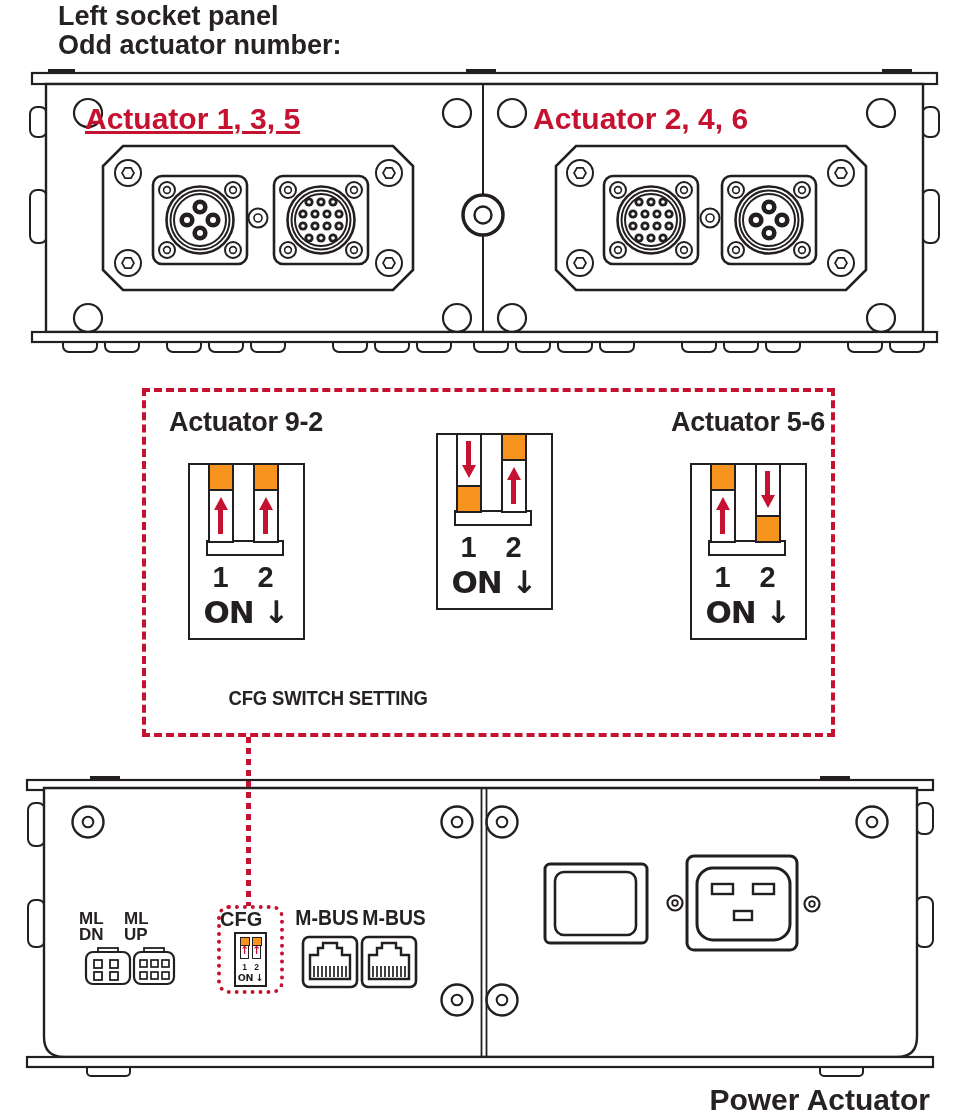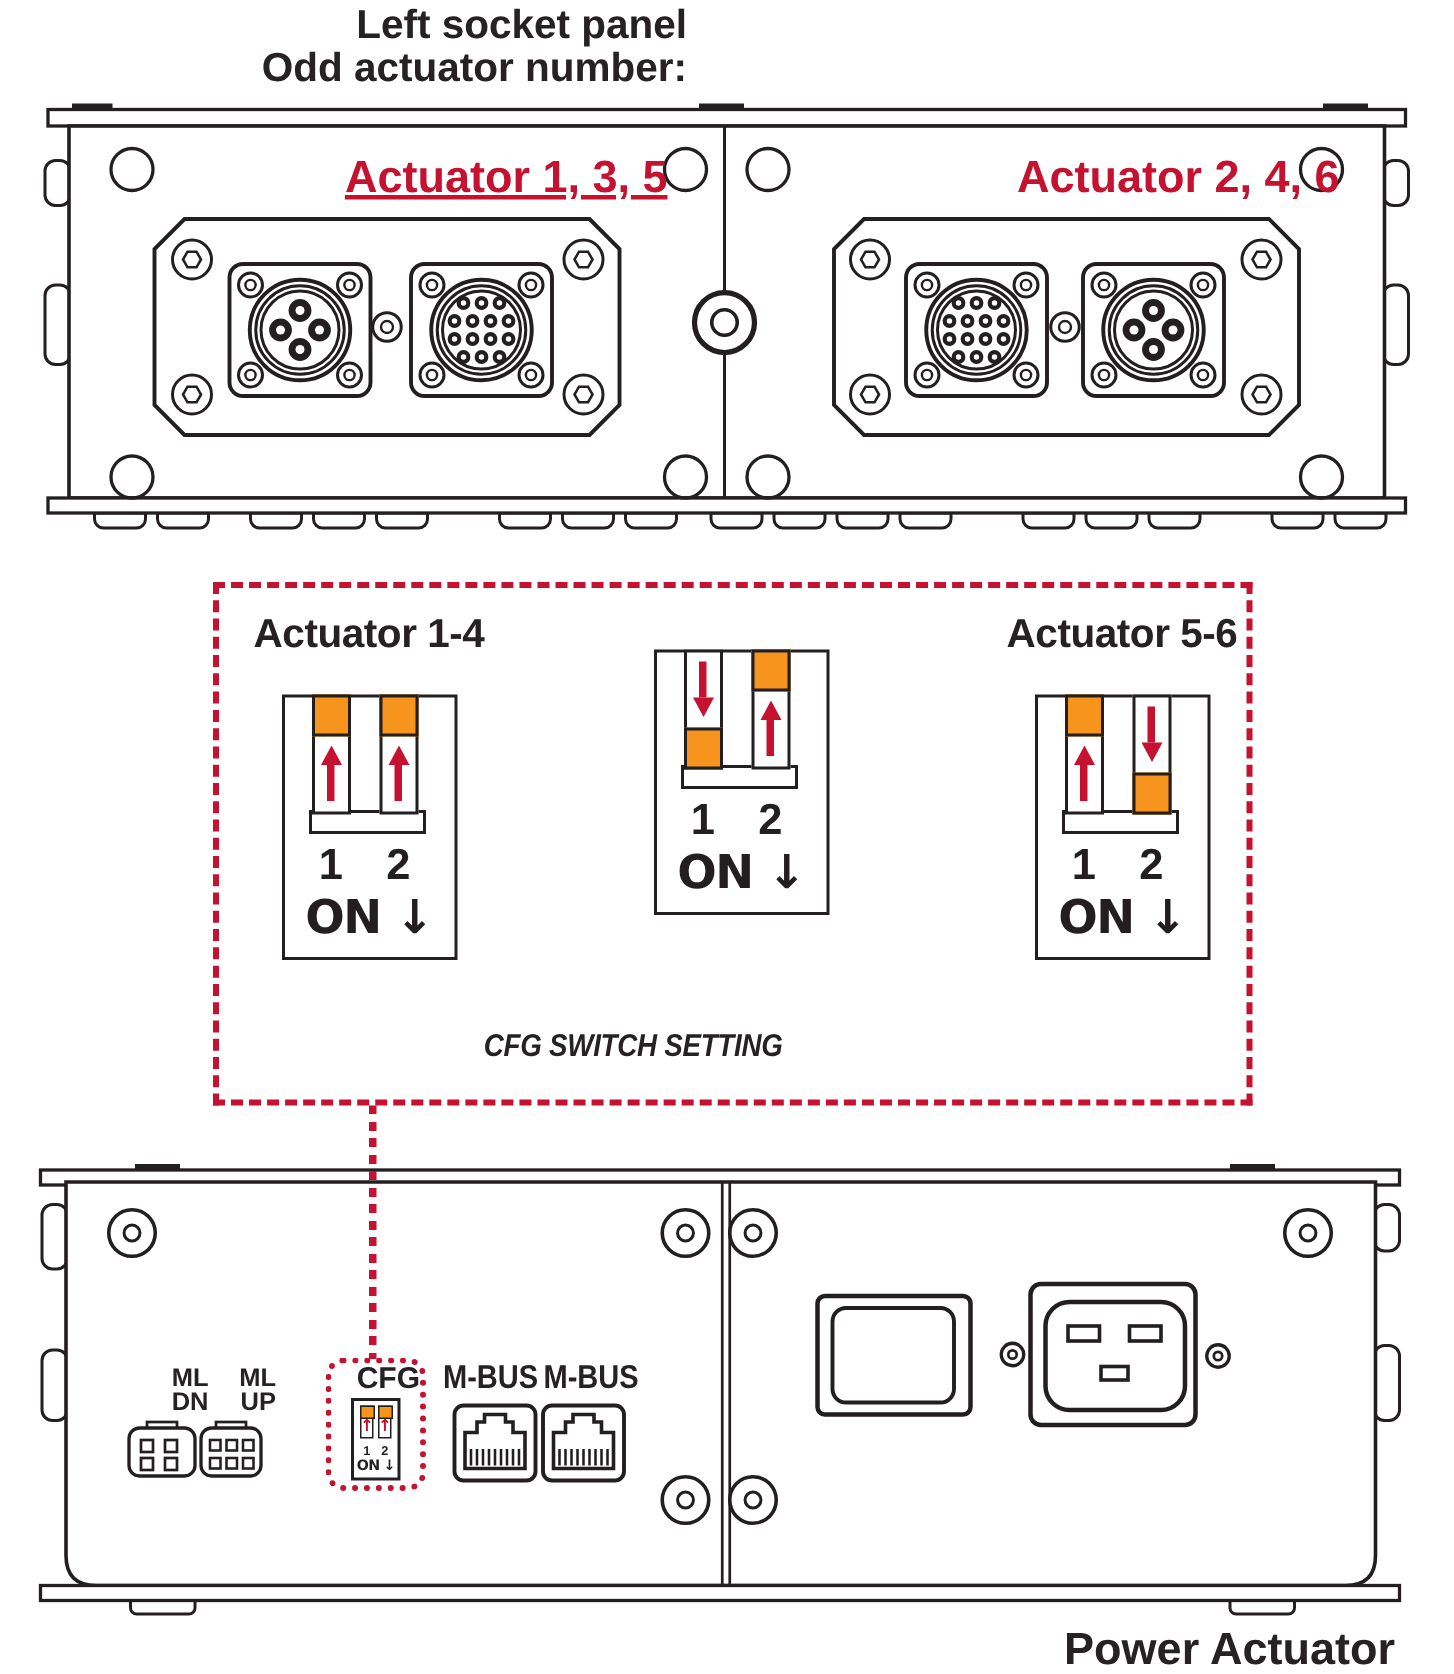--- a/index.html
+++ b/index.html
@@ -1,18 +1,18 @@
 <!DOCTYPE html>
 <html><head>
 <meta charset="utf-8">
 <style>
   html,body{margin:0;padding:0;background:#fff;}
   #stage{position:relative;width:969px;height:1116px;background:#fff;overflow:hidden;
          font-family:"Liberation Sans","DejaVu Sans",sans-serif;color:#231f20;}
-  .lbl{position:absolute;font-weight:bold;color:#262223;text-align:right;white-space:nowrap;}
+  .lbl{position:absolute;font-weight:bold;color:#262223;text-align:left;white-space:nowrap;}
   .red{color:#c41230;}
   svg .s{fill:none;stroke:#231f20;}
   svg .w{fill:#fff;stroke:#231f20;}
 
   
   .dip{position:absolute;width:200px;}
   .dip-label{font-weight:bold;font-size:27px;line-height:30px;text-align:center;letter-spacing:-0.3px;color:#262223;}
   .dip-body{position:relative;width:117px;height:177px;margin:26px auto 0;background:#fff;
             border:2.5px solid #231f20;box-sizing:border-box;}
   .tray{position:absolute;left:16px;top:75px;width:78px;height:16px;border:2px solid #231f20;
@@ -270,21 +270,21 @@
     <div>Left socket panel</div>
     <div>Odd actuator number:</div>
   </div>
 
   <div class="lbl red" style="left:85px;top:102px;width:360px;font-size:30px;text-decoration:underline;">Actuator 1, 3, 5</div>
   <div class="lbl red" style="left:533px;top:102px;width:360px;font-size:30px;">Actuator 2, 4, 6</div>
 
   <div class="dashed-box"></div>
 
   <div class="dip" style="left:146px;top:407px;">
-    <div class="dip-label">Actuator 1-4</div>
+    <div class="dip-label">Actuator 9-2</div>
     <div class="dip-body">
       <div class="tray"></div>
       <div class="channel ch1 up">
         <div class="handle"></div>
         <div class="arrow">
             <span class="tri"></span>
             <span class="stem"></span>
           </div>
       </div>
       <div class="channel ch2 up">
@@ -346,21 +346,21 @@
           </div>
       </div>
       <div class="pins">
         <span class="p1">1</span>
         <span class="p2">2</span>
       </div>
       <div class="on-label">ON ↓</div>
     </div>
   </div>
 
-  <div class="lbl" style="left:215px;top:686px;width:320px;font-size:21px;letter-spacing:-0.2px;font-style:italic;">
+  <div class="lbl" style="left:215px;top:686px;width:320px;font-size:21px;letter-spacing:-0.2px;">
     <span class="squeeze">CFG SWITCH SETTING</span>
   </div>
 
   <div class="dotted-link"></div>
 
   <div class="lbl" style="left:79px;top:911px;width:60px;font-size:17px;line-height:16px;">
     <div>ML</div>
     <div>DN</div>
   </div>
   <div class="lbl" style="left:124px;top:911px;width:60px;font-size:17px;line-height:16px;">

